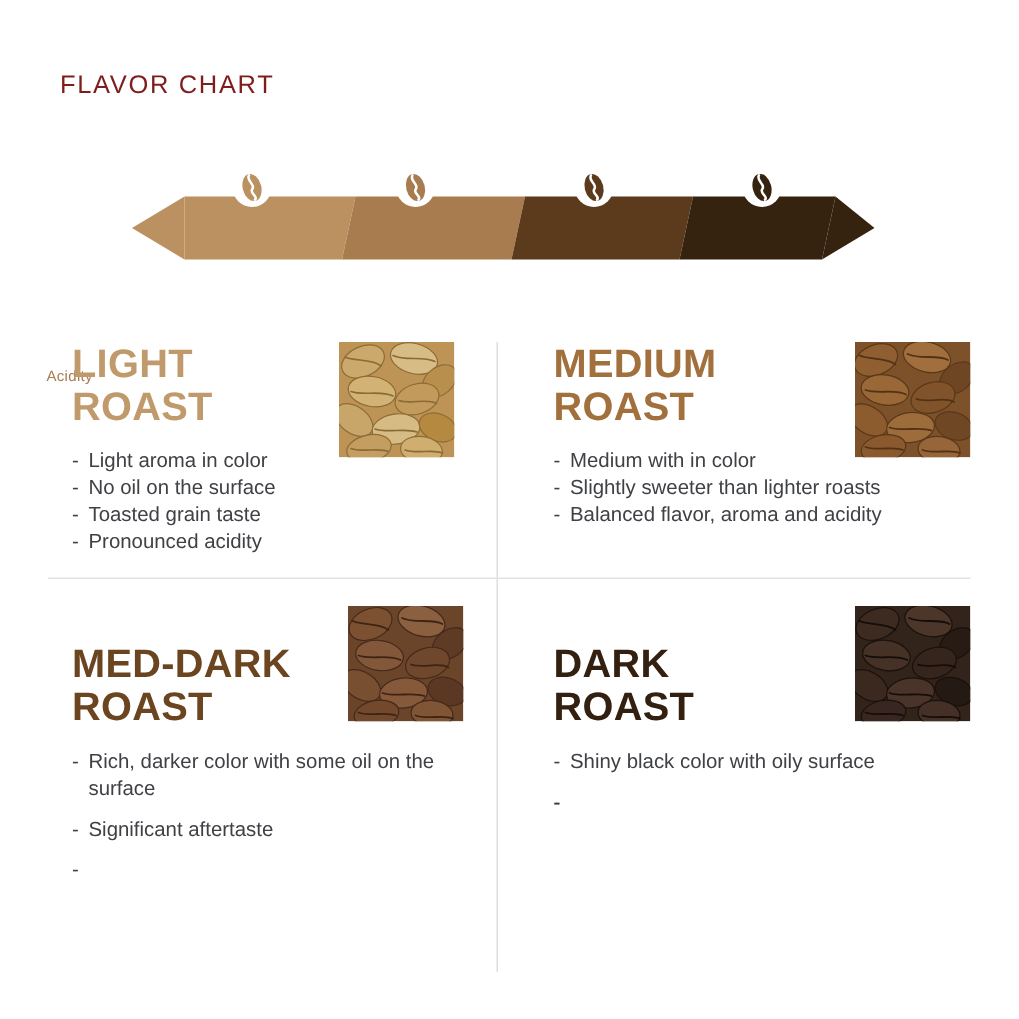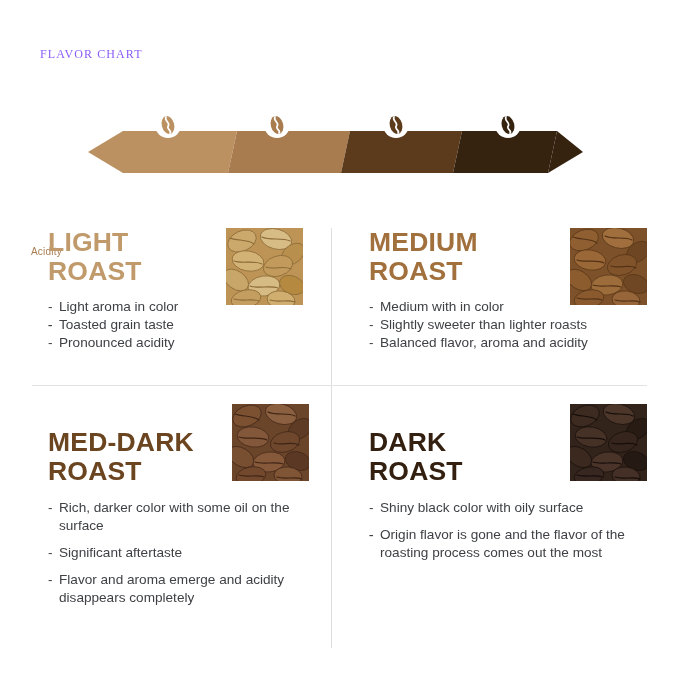--- a/index.html
+++ b/index.html
@@ -14,26 +14,25 @@
     overflow: hidden;
     font-family: "Liberation Sans", sans-serif;
     color: #3f4145;
   }
 
   
   .chart-title {
     position: absolute;
     left: 40px;
     top: 47px;
-    font-size: 12px;
+    font-size: 17px;
     letter-spacing: 1.1px;
-    color: #8b5cf6;
+    color: #7f1d1d;
     font-weight: 400;
     white-space: nowrap;
-    font-family: Liberation Serif, serif;
   }
 
   
   .scale-wrap {
     position: absolute;
     left: 0;
     top: 104px;
     width: 679px;
     height: 80px;
   }
@@ -180,21 +179,21 @@
 </div>
 
 <div class="v-divide"></div>
 <div class="h-divide"></div>
 
 <div class="quad" style="left:48px; top:228px; width:270px;">
   <h2 class="quad-title" id="title-0" style="color: rgb(192, 154, 107);">LIGHT
 ROAST</h2>
   <ul class="bullets tight" style="margin-top:13px">
     <li><span class="dash">-</span><span>Light aroma in color</span></li>
-    <li><span class="dash">-</span></li>
+    <li><span class="dash">-</span><span>No oil on the surface</span></li>
     <li><span class="dash">-</span><span>Toasted grain taste</span></li>
     <li><span class="dash">-</span><span>Pronounced acidity</span></li>
   </ul>
 </div>
 <div class="bean-photo" style="left:226px; top:228px;">
   <svg width="77" height="77" viewBox="0 0 77 77">
     <rect width="77" height="77" fill="#bd9455"></rect>
     <g stroke="#8d6c38" stroke-width="0.8">
       <ellipse cx="16" cy="13" rx="15" ry="10" fill="#cba96d" transform="rotate(-25 16 13)"></ellipse>
       <ellipse cx="50" cy="11" rx="16" ry="10" fill="#d8bc85" transform="rotate(15 50 11)"></ellipse>
@@ -254,21 +253,21 @@
     </g>
   </svg>
 </div>
 
 <div class="quad" style="left:48px; top:428px; width:270px;">
   <h2 class="quad-title" id="title-2" style="color: rgb(107, 68, 32);">MED-DARK
 ROAST</h2>
   <ul class="bullets loose" style="margin-top:14px">
     <li><span class="dash">-</span><span>Rich, darker color with some oil on the surface</span></li>
     <li><span class="dash">-</span><span>Significant aftertaste</span></li>
-    <li><span class="dash">-</span><span>Flavor and aroma emerge and acidity disappears completely</span></li>
+    <li><span class="dash">-</span></li>
   </ul>
 </div>
 <div class="bean-photo" style="left:232px; top:404px;">
   <svg width="77" height="77" viewBox="0 0 77 77">
     <rect width="77" height="77" fill="#6b452a"></rect>
     <g stroke="#46291a" stroke-width="0.8">
       <ellipse cx="15" cy="12" rx="15" ry="10" fill="#7b5132" transform="rotate(-24 15 12)"></ellipse>
       <ellipse cx="49" cy="10" rx="16" ry="10" fill="#8a6040" transform="rotate(16 49 10)"></ellipse>
       <ellipse cx="68" cy="25" rx="13" ry="9" fill="#5d3b24" transform="rotate(-36 68 25)"></ellipse>
       <ellipse cx="21" cy="33" rx="16" ry="10" fill="#82573a" transform="rotate(8 21 33)"></ellipse>
@@ -290,21 +289,21 @@
     </g>
   </svg>
 </div>
 
 <div class="quad" style="left:369px; top:428px; width:290px;">
   <h2 class="quad-title" id="title-3" style="color: rgb(51, 32, 16);">DARK
 ROAST</h2>
   <ul class="bullets loose" style="margin-top:14px">
     <li><span class="dash">-</span><span>Shiny black color with oily surface</span></li>
     <li><span class="dash">-</span></li>
-    <li><span class="dash">-</span><span>Origin flavor is gone and the flavor of the roasting process comes out the most</span></li>
+    <li><span class="dash">-</span></li>
   </ul>
 </div>
 <div class="bean-photo" style="left:570px; top:404px;">
   <svg width="77" height="77" viewBox="0 0 77 77">
     <rect width="77" height="77" fill="#32231b"></rect>
     <g stroke="#1a110c" stroke-width="0.8">
       <ellipse cx="15" cy="12" rx="15" ry="10" fill="#3d2b21" transform="rotate(-23 15 12)"></ellipse>
       <ellipse cx="49" cy="10" rx="16" ry="10" fill="#4c362a" transform="rotate(15 49 10)"></ellipse>
       <ellipse cx="68" cy="25" rx="13" ry="9" fill="#281b14" transform="rotate(-37 68 25)"></ellipse>
       <ellipse cx="21" cy="33" rx="16" ry="10" fill="#463126" transform="rotate(9 21 33)"></ellipse>

